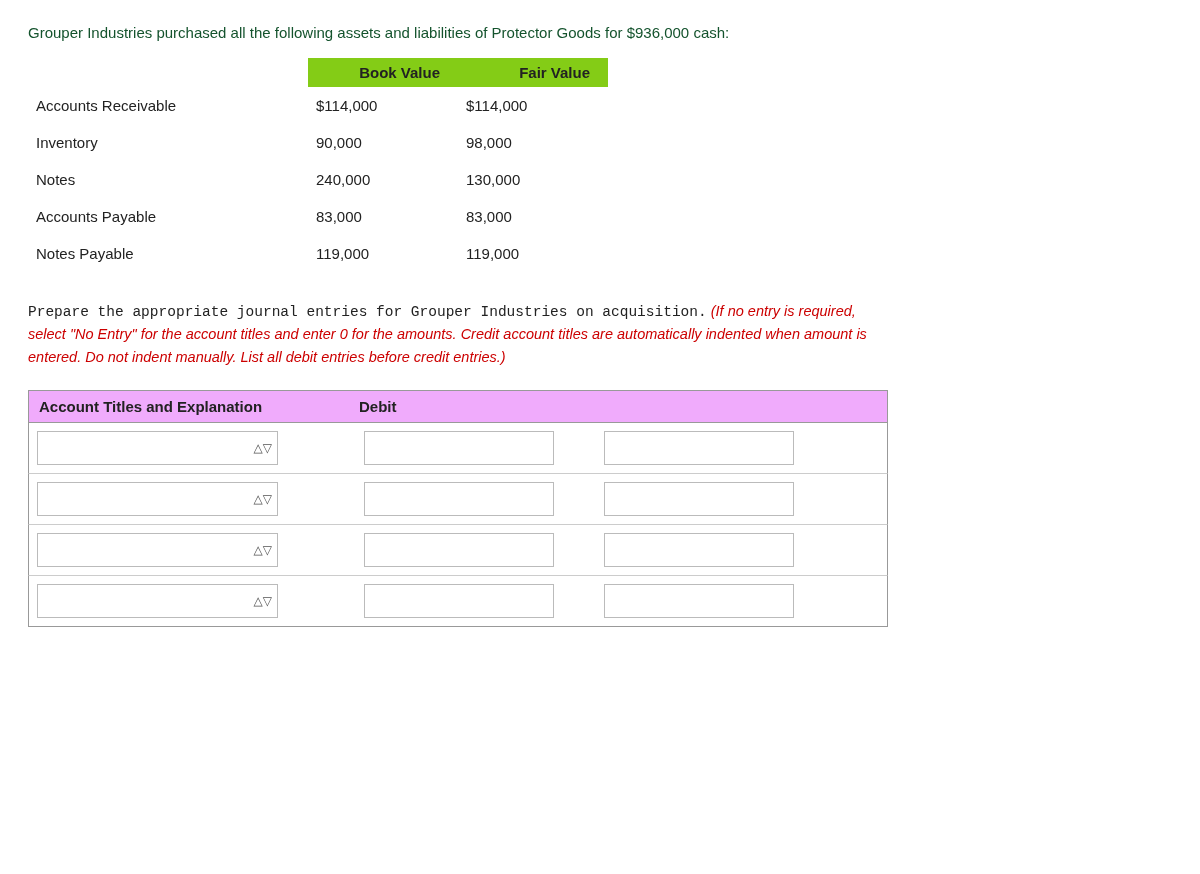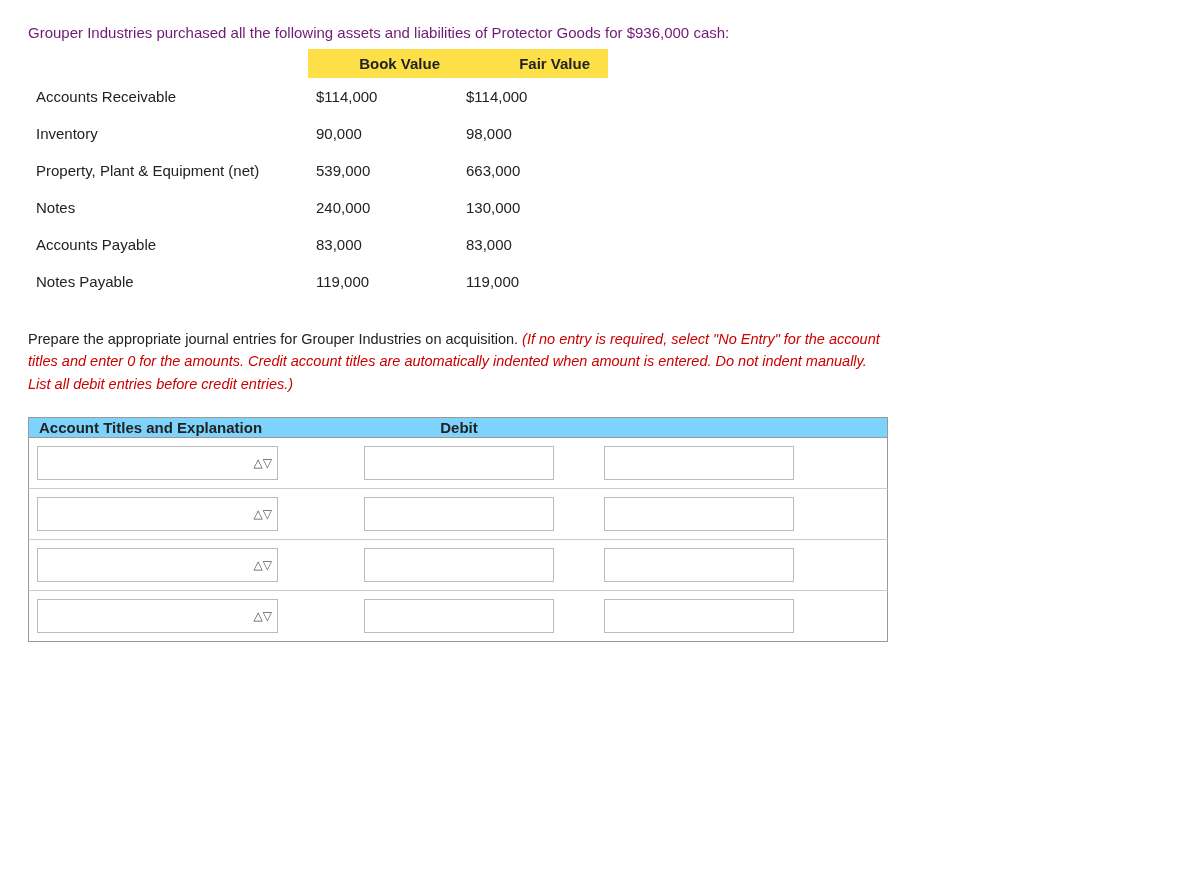--- a/index.html
+++ b/index.html
@@ -11,34 +11,34 @@
       font-family: Arial, sans-serif;
       font-size: 15px;
       color: #222;
       background: #fff;
       padding: 24px 28px;
       width: 1200px;
       min-height: 874px;
     }
     .intro-text {
       font-size: 15px;
-      margin-bottom: 8px;
-      color: #701a75;
+      margin-bottom: 17px;
+      color: #14532d;
     }
     .data-table {
       width: 580px;
       border-collapse: collapse;
       margin-bottom: 28px;
     }
     .data-table th {
       text-align: right;
       font-weight: bold;
       padding: 6px 18px 6px 8px;
       font-size: 15px;
-      background: #fde047;
+      background: #84cc16;
     }
     .data-table th.empty {
       background: #f0f0f0;
       border: none;
     }
     .data-table td.label {
       text-align: left;
       padding: 10px 8px;
       font-size: 15px;
       width: 280px;
@@ -54,42 +54,43 @@
       border-bottom: none;
     }
     .instructions {
       font-size: 14.5px;
       margin-bottom: 22px;
       line-height: 1.55;
       max-width: 860px;
     }
     .instructions .normal {
       color: #222;
+      font-family: Liberation Mono, monospace;
     }
     .instructions .italic-red {
       color: #cc0000;
       font-style: italic;
     }
     .journal-section {
       width: 860px;
     }
     .journal-header {
       display: grid;
       grid-template-columns: 320px 220px 260px;
-      background: #7dd3fc;
+      background: #f0abfc;
       border: 1px solid #999;
-      padding: 1px 0;
+      padding: 7px 0;
     }
     .journal-header-cell {
       font-weight: bold;
       font-size: 15px;
       padding: 0 10px;
     }
     .journal-header-cell.center {
-      text-align: center;
+      text-align: left;
     }
     .journal-row {
       display: grid;
       grid-template-columns: 320px 220px 260px;
       border-left: 1px solid #999;
       border-right: 1px solid #999;
       border-bottom: 1px solid #ccc;
       padding: 8px 0;
       align-items: center;
     }
@@ -155,25 +156,20 @@
       <td class="label">Accounts Receivable</td>
       <td class="value">$114,000</td>
       <td class="value">$114,000</td>
     </tr>
       <tr>
       <td class="label">Inventory</td>
       <td class="value">90,000</td>
       <td class="value">98,000</td>
     </tr>
       <tr>
-      <td class="label">Property, Plant &amp; Equipment (net)</td>
-      <td class="value">539,000</td>
-      <td class="value">663,000</td>
-    </tr>
-      <tr>
       <td class="label">Notes</td>
       <td class="value">240,000</td>
       <td class="value">130,000</td>
     </tr>
       <tr>
       <td class="label">Accounts Payable</td>
       <td class="value">83,000</td>
       <td class="value">83,000</td>
     </tr>
       <tr>

